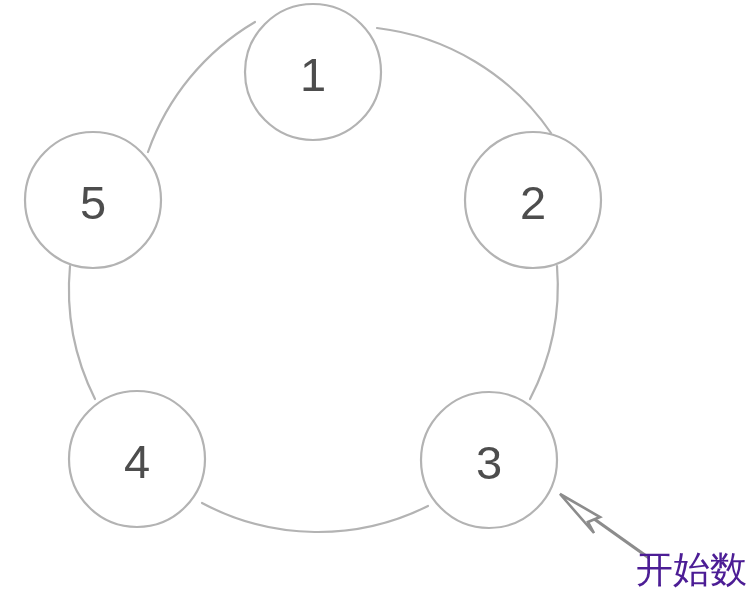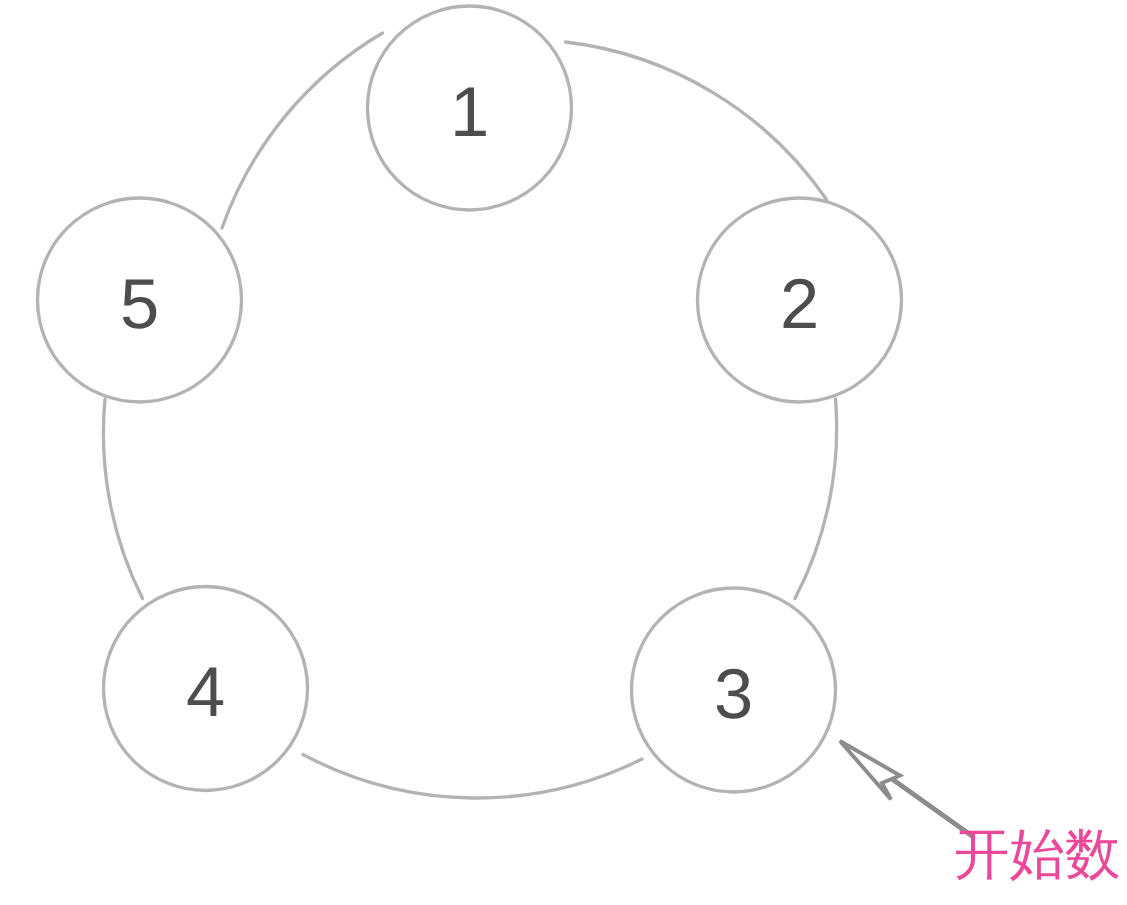--- a/index.html
+++ b/index.html
@@ -58,21 +58,21 @@
     stroke-width: 2.6;
     stroke-linejoin: miter;
   }
   .annotation-text {
     position: absolute;
     left: 636px;
     top: 548px;
     font-family: "DejaVu Sans", "Liberation Sans", sans-serif;
     font-size: 37px;
     line-height: 44px;
-    color: #ec4899;
+    color: #4c1d95;
     white-space: nowrap;
     letter-spacing: 0px;
   }
 </style>
 </head>
 <body>
 
 <div id="diagram-root">
 
   <svg id="ring-svg" viewBox="0 0 751 603">

